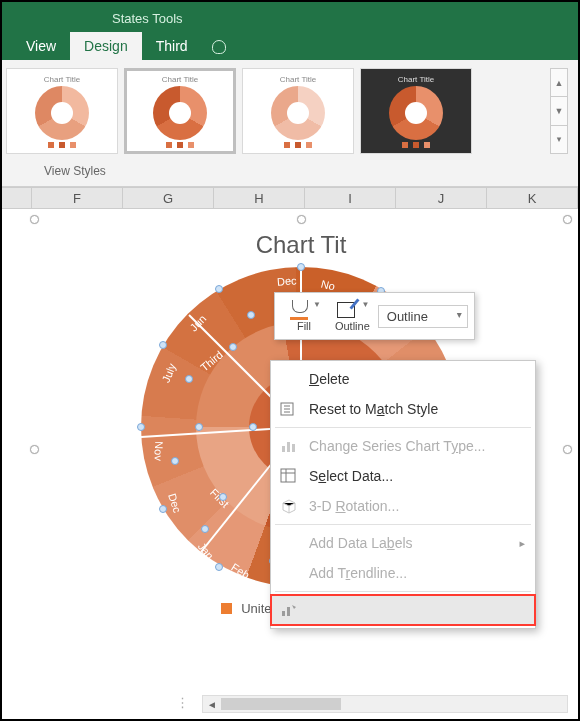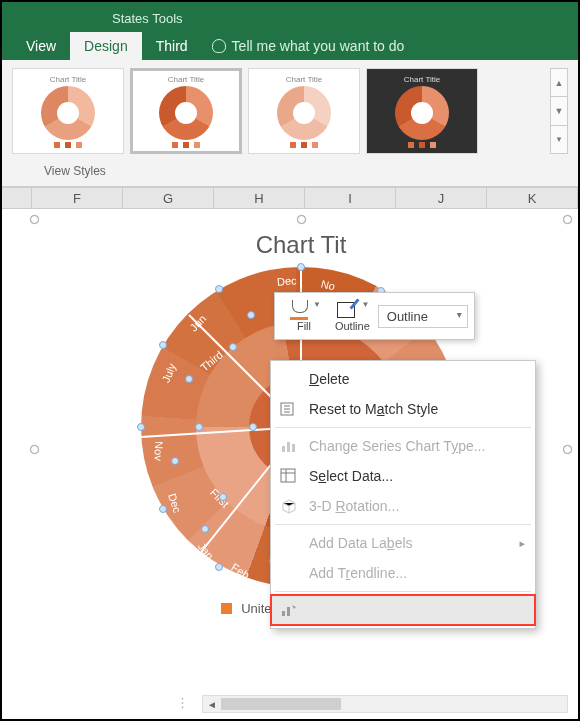--- a/index.html
+++ b/index.html
@@ -61,21 +61,21 @@
     position: relative;
   }
   
   .gallery-wrap {
     background: #f3f3f3;
     border-bottom: 1px solid #d0d0d0;
   }
   .gallery {
     display: flex;
     gap: 6px;
-    padding: 8px 10px 4px 10px;
+    padding: 8px 10px 4px 4px;
     align-items: flex-start;
   }
   .style-thumb {
     width: 112px;
     height: 86px;
     background: #fff;
     border: 1px solid #d9d9d9;
     position: relative;
     display: flex;
     flex-direction: column;
@@ -391,21 +391,20 @@
 
 <div class="ribbon-top">
   <span class="ctx-label">States Tools</span>
 </div>
 <div class="ribbon-tabs">
   <div class="tab">View</div>
   <div class="tab selected">Design</div>
   <div class="tab">Third</div>
   <div class="tellme">
     <span class="bulb"></span>
-    <span>Tell me what you want to do</span>
   </div>
 </div>
 
 <div class="gallery-wrap">
   <div class="gallery">
     <div class="style-thumb">
       <div class="thumb-title">Chart Title</div>
       <div class="sunburst-mini light"></div>
       <div class="thumb-legend">
           <span></span>

